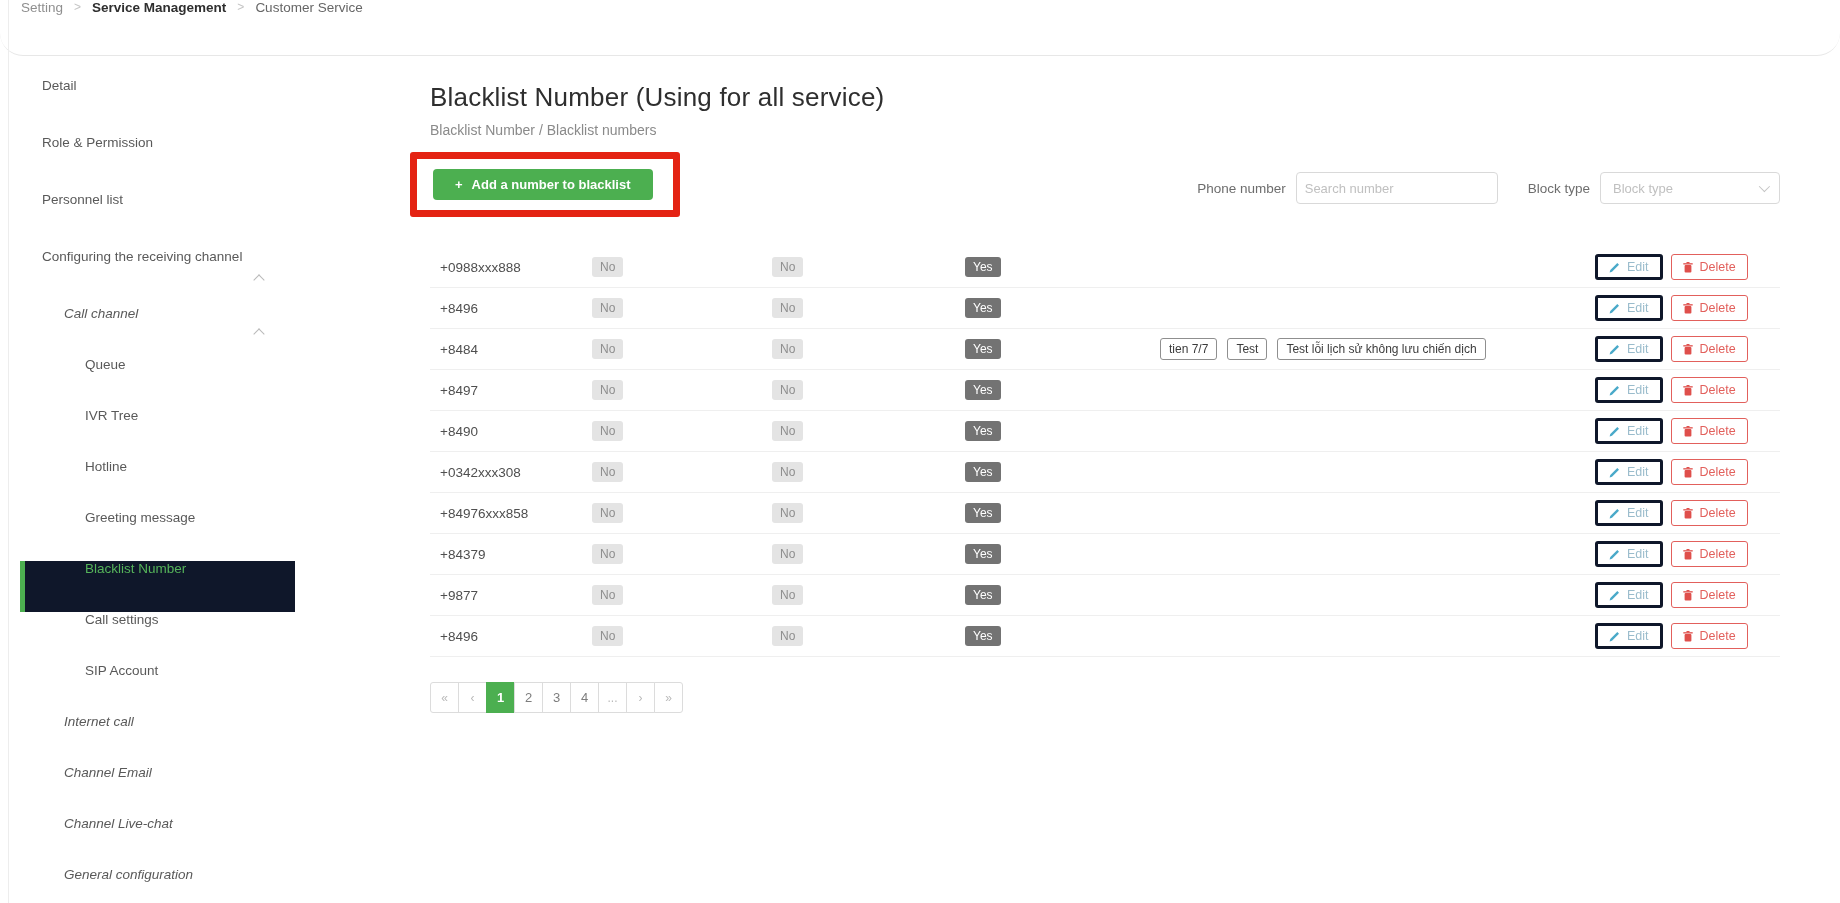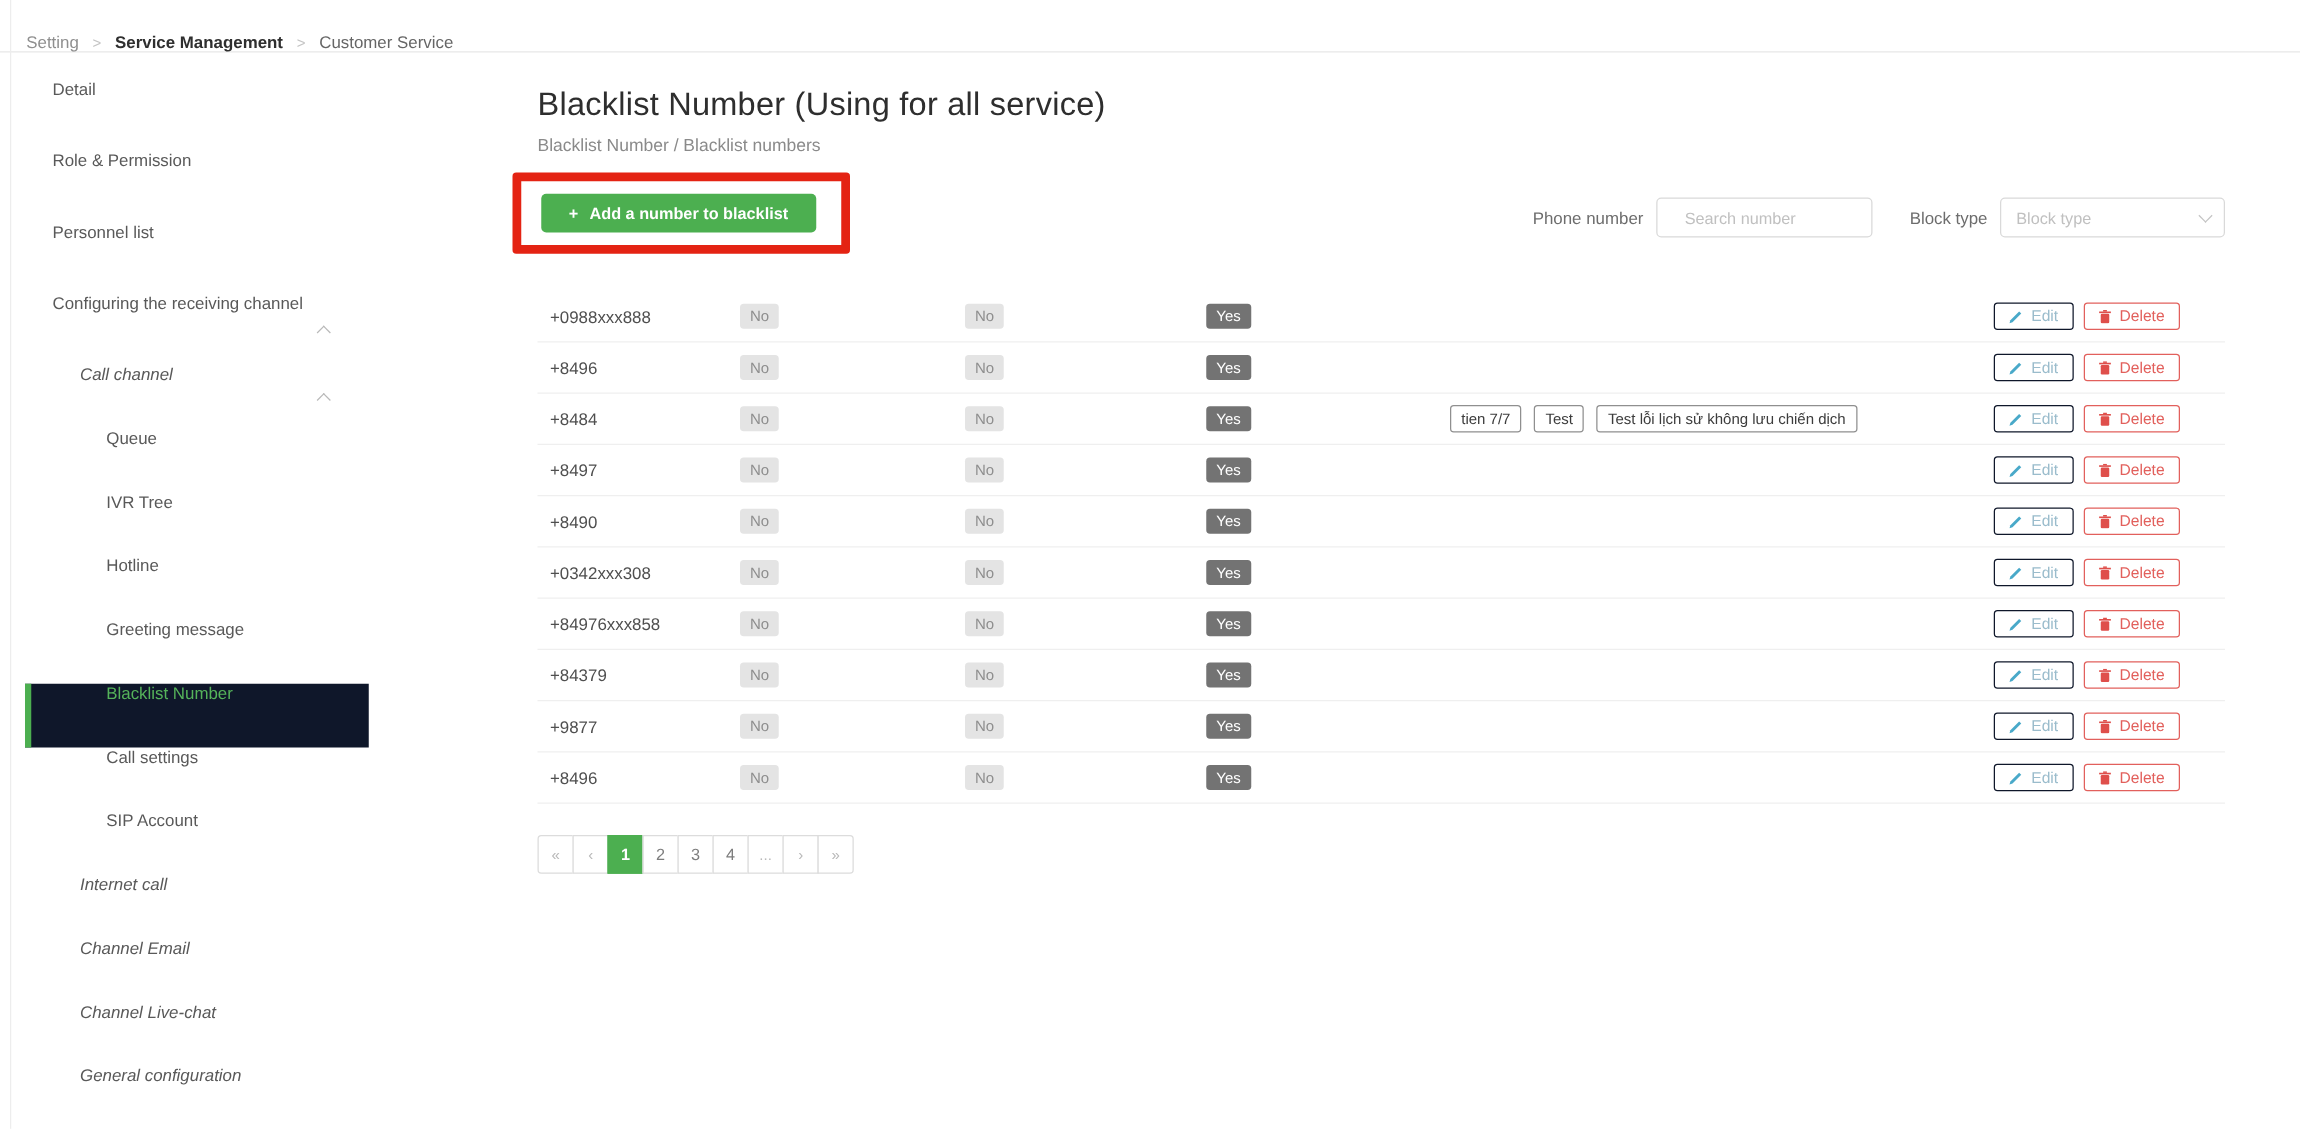--- a/index.html
+++ b/index.html
@@ -2,22 +2,22 @@
 <html><head>
 <meta charset="utf-8">
 <style>
   * { box-sizing: border-box; margin: 0; padding: 0; }
   html, body { width: 1840px; height: 903px; background: #fff; overflow: hidden;
     font-family: "Liberation Sans", "DejaVu Sans", sans-serif; }
 
   .left-edge { position: absolute; left: 8px; top: 0; bottom: 0; width: 1px; background: #ededed; }
 
   
-  .topbar { height: 42px; display: flex; align-items: flex-end; padding-left: 21px;
-    border-bottom: 1px solid #e7e7e7; }
+  .topbar { height: 56px; display: flex; align-items: flex-start; padding-left: 21px;
+    border-bottom: 1px solid #e7e7e7; border-radius: 23px; }
   .crumb { font-size: 13.5px; color: #8f8f8f; cursor: pointer; }
   .crumb.bold { color: #2f2f2f; font-weight: 700; }
   .crumb.last { color: #666; }
   .crumb-sep { color: #c4c4c4; font-size: 12px; margin: 0 11px; }
 
   
   .layout { display: flex; }
   .sidebar { width: 295px; padding-top: 22px; flex-shrink: 0; }
   .side-item { position: relative; display: flex; width: 275px;
     margin-left: 20px; font-size: 13.5px; color: #595959; cursor: pointer; }
@@ -38,22 +38,22 @@
   .toolbar { display: flex; justify-content: space-between; align-items: flex-start; margin-top: 14px; }
   .red-box { display: inline-block; border: 7px solid #e42313; border-radius: 3px;
     padding: 10px 20px 10px 16px; margin-left: -20px; }
   .btn-add { background: #4caf50; color: #fff; border: none; border-radius: 4px;
     height: 31px; padding: 0 22px; font-size: 13px; font-weight: 600; cursor: pointer;
     display: inline-flex; align-items: center; gap: 9px;
     font-family: "Liberation Sans", sans-serif; }
   .filters { display: flex; align-items: center; margin-top: 20px; }
   .filter-label { font-size: 13.5px; color: #6d6d6d; margin-right: 10px; white-space: nowrap; }
   .filter-label.second { margin-left: 30px; }
-  .search-input { width: 173px; height: 32px; border: 1px solid #d9d9d9; border-radius: 4px;
-    padding: 0 22px; font-size: 13px; color: #555; outline: none;
+  .search-input { width: 202px; height: 32px; border: 1px solid #d9d9d9; border-radius: 4px;
+    padding: 0 8px; font-size: 13px; color: #555; outline: none;
     font-family: "Liberation Sans", sans-serif; }
   .search-input::placeholder { color: #c0c0c0; }
   .select-box { width: 180px; height: 32px; border: 1px solid #d9d9d9; border-radius: 4px;
     display: flex; align-items: center; justify-content: space-between; padding: 0 12px;
     cursor: pointer; background: #fff; }
   .select-placeholder { font-size: 13px; color: #c0c0c0; }
   .chev-down { width: 8px; height: 8px; border-left: 1.5px solid #c4c4c4;
     border-top: 1.5px solid #c4c4c4; transform: rotate(225deg) translateY(2px); }
 
   
@@ -68,21 +68,21 @@
     border-radius: 3px; }
   .badge-no { background: #e4e4e4; color: #8e8e8e; }
   .badge-yes { background: #737373; color: #fff; }
   .tags { display: flex; gap: 10px; }
   .tag { border: 1px solid #8f8f8f; border-radius: 3px; padding: 3px 8px; font-size: 12px;
     color: #3c3c3c; white-space: nowrap; background: #fff; }
   .actions { display: flex; gap: 8px; }
   .btn-edit, .btn-delete { display: inline-flex; align-items: center; gap: 7px;
     background: #fff; border-radius: 3px; padding: 3px 11px; font-size: 12.5px;
     cursor: pointer; font-family: "Liberation Sans", sans-serif; }
-  .btn-edit { border: 1px solid #0f172a; color: #9abccc; }
+  .btn-edit { border: 3px solid #0f172a; color: #9abccc; }
   .btn-delete { border: 1px solid #e2605c; color: #e2605c; }
 
   
   .pagination { display: inline-flex; margin-top: 25px; }
   .page-btn { min-width: 29px; height: 31px; border: 1px solid #dcdcdc; background: #fff;
     color: #7d7d7d; font-size: 13px; display: flex; align-items: center; justify-content: center;
     margin-left: -1px; cursor: pointer; padding: 0 6px; }
   .page-btn:first-child { border-radius: 3px 0 0 3px; margin-left: 0; }
   .page-btn:last-child { border-radius: 0 3px 3px 0; }
   .page-btn.dim { color: #b9b9b9; font-size: 12px; }

